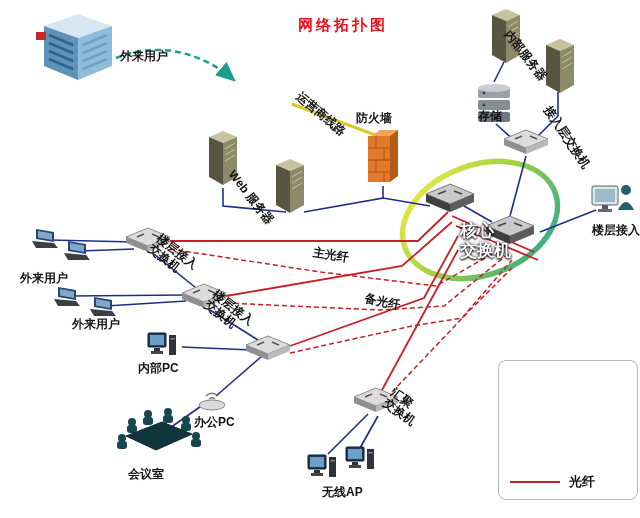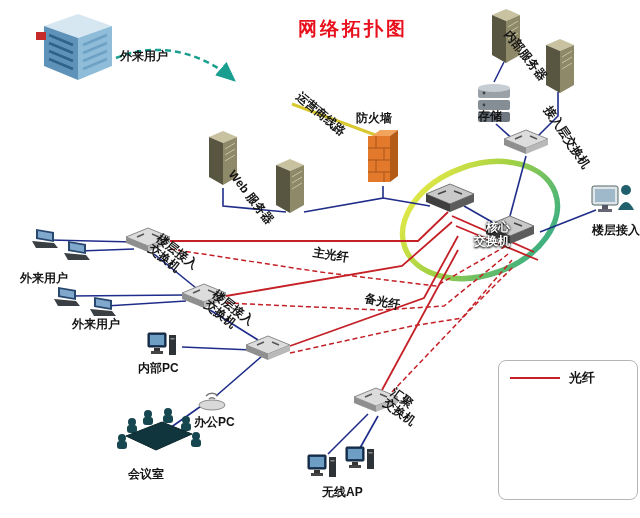--- a/index.html
+++ b/index.html
@@ -3,27 +3,27 @@
 <meta charset="utf-8">
 <style>
   * { margin:0; padding:0; box-sizing:border-box; }
   html,body { background:#ffffff; font-family:"Liberation Sans","DejaVu Sans",sans-serif; }
   .stage { position:relative; width:640px; height:518px; background:#ffffff; overflow:hidden; }
   .wires { position:absolute; left:0; top:0; z-index:1; }
   .node { position:absolute; z-index:2; }
   .lbl  { position:absolute; z-index:3; font-size:12px; font-weight:bold; color:#141414; white-space:nowrap; line-height:1.12; }
   .rot  { transform-origin:0 0; }
   .blk  { display:block; }
-  .title { position:absolute; z-index:3; left:298px; top:16px; font-size:19px; font-weight:bold; color:#e8101c; letter-spacing:3px; }
-  .core-label { position:absolute; z-index:3; left:442px; top:221px; width:68px; text-align:right;
-                font-size:12px; font-weight:bold; color:#ffffff; line-height:1.15;
+  .title { position:absolute; z-index:3; left:298px; top:16px; font-size:15px; font-weight:bold; color:#e8101c; letter-spacing:3px; }
+  .core-label { position:absolute; z-index:3; left:460px; top:221px; width:68px; text-align:left;
+                font-size:17px; font-weight:bold; color:#ffffff; line-height:1.15;
                 text-shadow:0 1px 2px #000, 0 0 3px #000; }
   .legend { position:absolute; z-index:4; left:498px; top:360px; width:140px; height:140px;
             background:#ffffff; border:1px solid #b5b5b5; border-radius:8px; padding:8px 10px;
-            display:flex; flex-direction:column; justify-content:flex-start; }
+            display:flex; flex-direction:column; justify-content:flex-end; }
   .legend-row { display:flex; align-items:center; gap:8px; }
   .legend-row .sample { width:52px; flex:0 0 52px; display:flex; align-items:center; }
   .legend-row .ltext { font-size:13px; font-weight:bold; color:#141414; }
 </style>
 </head>
 <body>
 
 <div class="stage">
 
   <svg class="wires" width="640" height="518" viewBox="0 0 640 518">

